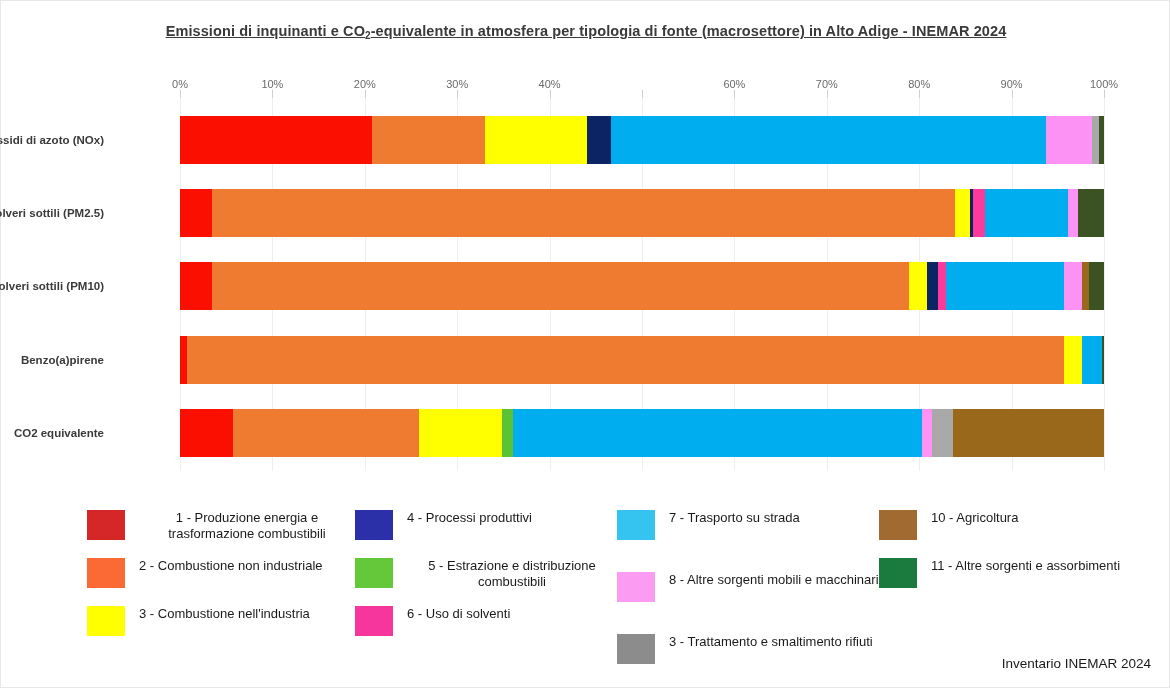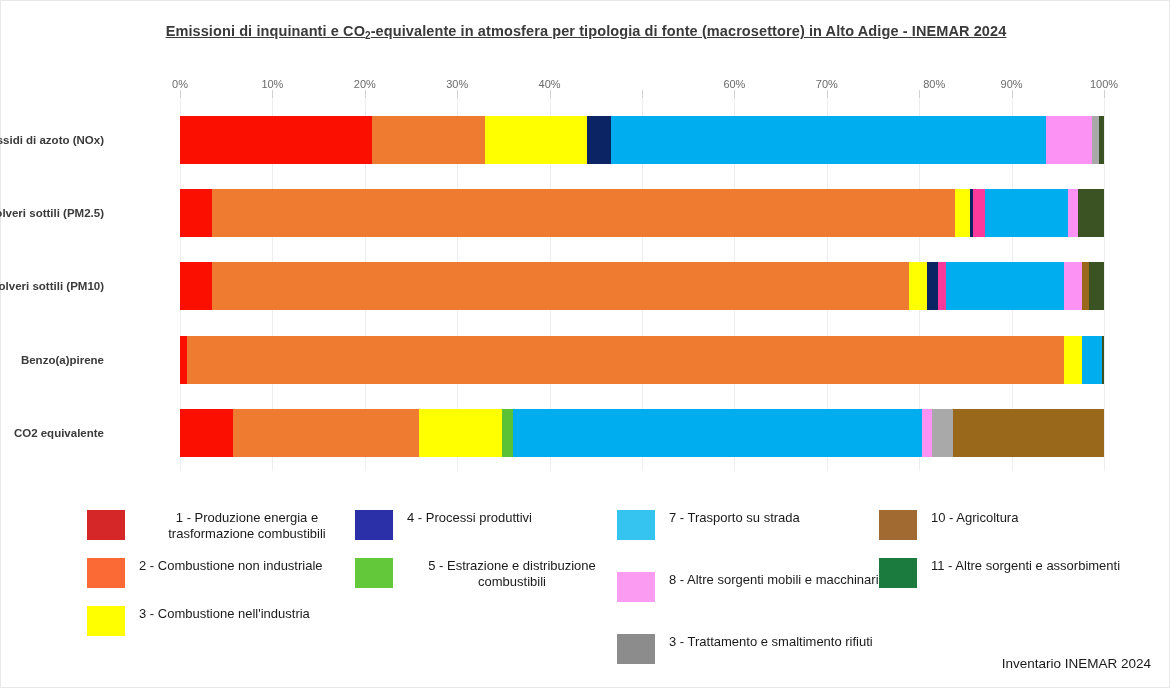--- a/index.html
+++ b/index.html
@@ -151,21 +151,21 @@
       <div class="tick-mark" style="left: 462px;"></div>
       <div class="tick-label" style="left: 462px; margin-top: 48px;">50%</div>
       <div class="gridline" style="left: 554.4px;"></div>
       <div class="tick-mark" style="left: 554.4px;"></div>
       <div class="tick-label" style="left: 554.4px;">60%</div>
       <div class="gridline" style="left: 646.8px;"></div>
       <div class="tick-mark" style="left: 646.8px;"></div>
       <div class="tick-label" style="left: 646.8px;">70%</div>
       <div class="gridline" style="left: 739.2px;"></div>
       <div class="tick-mark" style="left: 739.2px;"></div>
-      <div class="tick-label" style="left: 739.2px; margin-left: 15px;">80%</div>
+      <div class="tick-label" style="left: 739.2px;">80%</div>
       <div class="gridline" style="left: 831.6px;"></div>
       <div class="tick-mark" style="left: 831.6px;"></div>
       <div class="tick-label" style="left: 831.6px;">90%</div>
       <div class="gridline" style="left: 924px;"></div>
       <div class="tick-mark" style="left: 924px;"></div>
       <div class="tick-label" style="left: 924px;">100%</div>
       <div class="row" style="top: 18px;">
         <div class="cat-label">Ossidi di azoto (NOx)</div>
         <div class="bar">
           <div class="seg" title="1 - Produzione energia e trasformazione combustibili: 20.8%" style="width: 192.192px; background: rgb(250, 15, 0);"></div>
@@ -247,20 +247,24 @@
       </div>
       <div class="legend-col c1">
         <div class="legend-item">
           <span class="swatch" style="background: rgb(43, 47, 168);"></span>
           <span class="legend-text">4 - Processi produttivi</span>
         </div>
         <div class="legend-item">
           <span class="swatch" style="background: rgb(99, 201, 59);"></span>
           <span class="legend-text">5 - Estrazione e distribuzione combustibili</span>
         </div>
+        <div class="legend-item">
+          <span class="swatch" style="background: rgb(246, 53, 157);"></span>
+          <span class="legend-text">6 - Uso di solventi</span>
+        </div>
       </div>
       <div class="legend-col c2">
         <div class="legend-item">
           <span class="swatch" style="background: rgb(53, 195, 240);"></span>
           <span class="legend-text">7 - Trasporto su strada</span>
         </div>
         <div class="legend-item">
           <span class="swatch" style="background: rgb(252, 155, 242);"></span>
           <span class="legend-text">8 - Altre sorgenti mobili e macchinari</span>
         </div>

